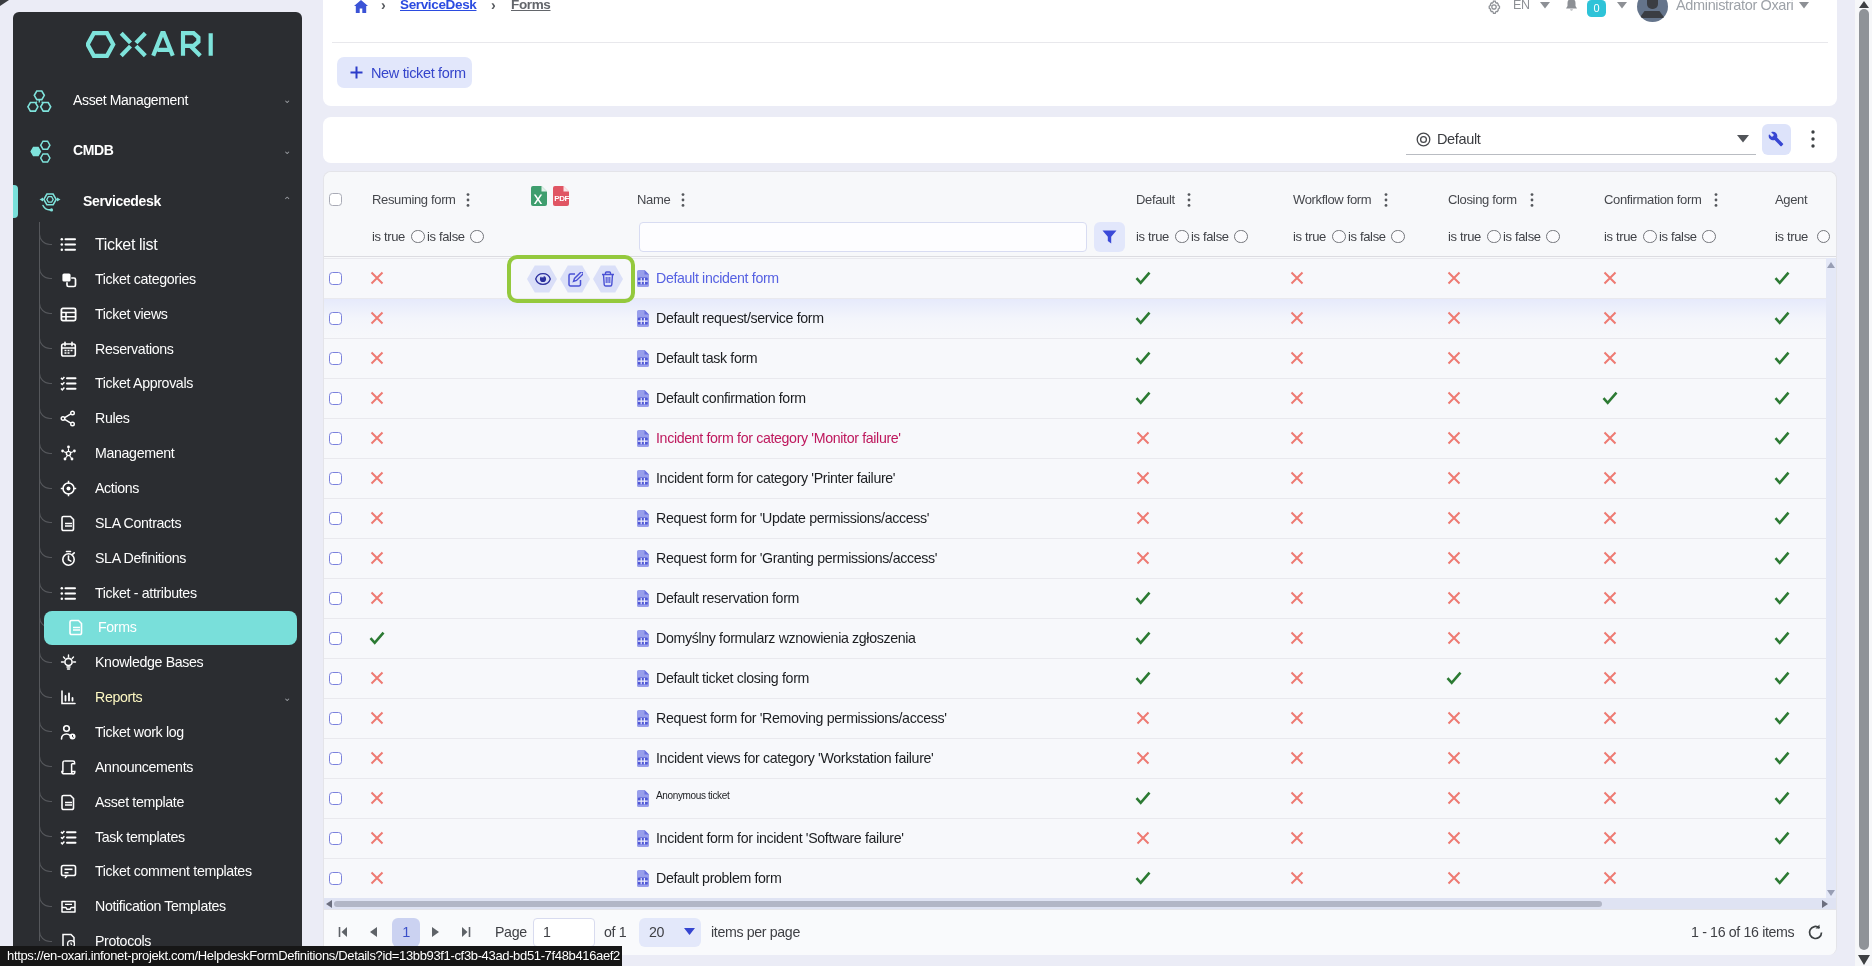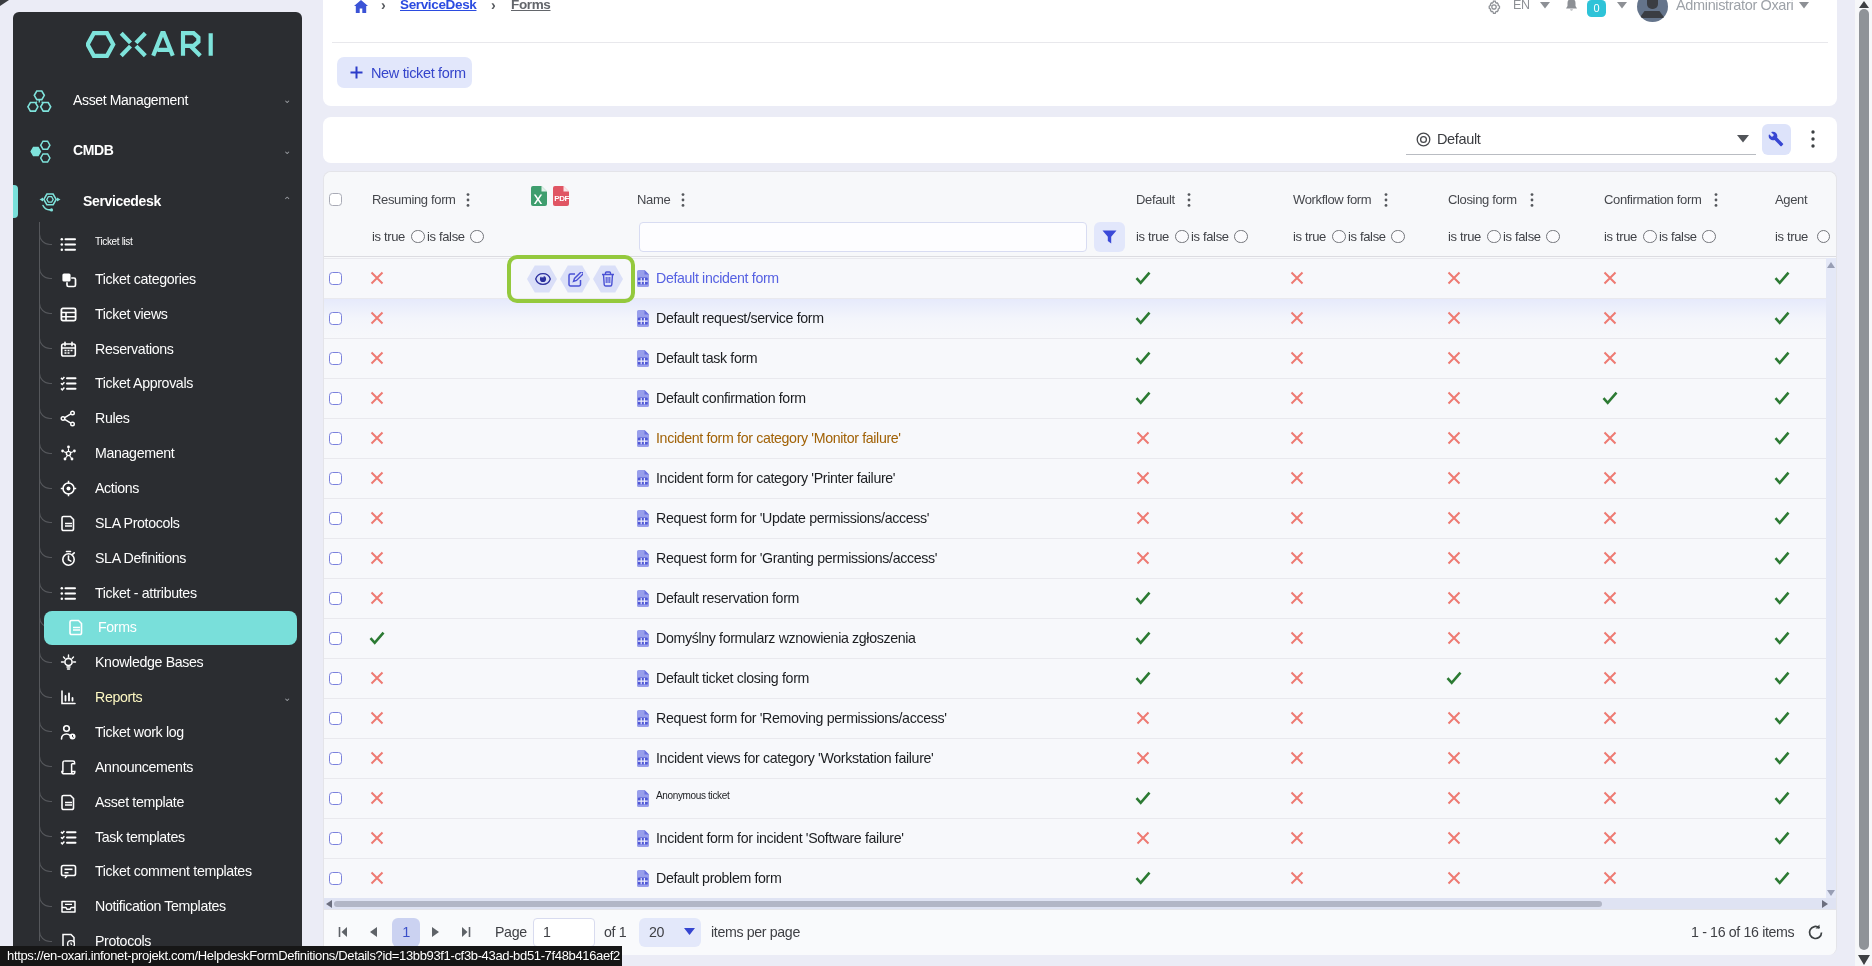--- a/index.html
+++ b/index.html
@@ -48,21 +48,21 @@
     </svg>
     <div class="abs" style="left:270px;top:183.0px;color:#9a9da2;font-size:10px">⌃</div>
     <div class="abs" style="left:26px;top:210px;width:1px;height:719px;background:#55575b"></div>
     <div class="abs" style="left:26px;top:219.5px;width:13px;height:13px;border-left:1px solid #55575b;border-bottom:1px solid #55575b;border-bottom-left-radius:11px"></div>
     <div class="abs" style="left:47px;top:224.0px"><svg width="17" height="17" viewBox="0 0 17 17">
         <path d="M5.5 3.2h9.5M5.5 8.5h9.5M5.5 13.8h9.5" stroke="#ffffff" stroke-width="2" stroke-linecap="round"></path>
         <circle cx="1.8" cy="3.2" r="1.25" fill="#ffffff"></circle>
         <circle cx="1.8" cy="8.5" r="1.25" fill="#ffffff"></circle>
         <circle cx="1.8" cy="13.8" r="1.25" fill="#ffffff"></circle>
       </svg></div>
-    <div class="abs" style="left:82px;top:224.0px;font-size:10px;color:#fdfdfd">Ticket list</div>
+    <div class="abs" style="left:82px;top:224.0px;font-size:16px;color:#fdfdfd">Ticket list</div>
     <div class="abs" style="left:26px;top:254.4px;width:13px;height:13px;border-left:1px solid #55575b;border-bottom:1px solid #55575b;border-bottom-left-radius:11px"></div>
     <div class="abs" style="left:47px;top:258.9px"><svg width="17" height="17" viewBox="0 0 17 17">
         <rect x="7" y="7" width="8.5" height="8.5" rx="1.5" fill="none" stroke="#ffffff" stroke-width="1.7"></rect>
         <rect x="1.2" y="1.2" width="10" height="10" rx="2" fill="#2b2d31"></rect>
         <rect x="2.4" y="2.4" width="8.2" height="8.2" rx="1.6" fill="#ffffff"></rect>
       </svg></div>
     <div class="abs" style="left:82px;top:258.9px;font-size:14.2px;color:#fdfdfd">Ticket categories</div>
     <div class="abs" style="left:26px;top:289.2px;width:13px;height:13px;border-left:1px solid #55575b;border-bottom:1px solid #55575b;border-bottom-left-radius:11px"></div>
     <div class="abs" style="left:47px;top:293.7px"><svg width="17" height="17" viewBox="0 0 17 17">
         <rect x="1.4" y="2.4" width="14.2" height="12.2" rx="1.5" fill="none" stroke="#ffffff" stroke-width="1.8"></rect>
@@ -106,21 +106,21 @@
         <circle cx="8.5" cy="8.5" r="5.5" fill="none" stroke="#ffffff" stroke-width="1.5"></circle>
         <circle cx="8.5" cy="8.5" r="2" fill="#ffffff"></circle>
         <path d="M8.5 0.8v3M8.5 13.2v3M0.8 8.5h3M13.2 8.5h3" stroke="#ffffff" stroke-width="1.5"></path>
       </svg></div>
     <div class="abs" style="left:82px;top:468.0px;font-size:14.2px;color:#fdfdfd">Actions</div>
     <div class="abs" style="left:26px;top:498.3px;width:13px;height:13px;border-left:1px solid #55575b;border-bottom:1px solid #55575b;border-bottom-left-radius:11px"></div>
     <div class="abs" style="left:47px;top:502.8px"><svg width="17" height="17" viewBox="0 0 17 17">
         <path d="M3.5 1.5h7l3 3V14a1.5 1.5 0 0 1-1.5 1.5H3.5A1.5 1.5 0 0 1 2 14V3a1.5 1.5 0 0 1 1.5-1.5z" fill="none" stroke="#ffffff" stroke-width="1.6"></path>
         <path d="M5 8.5h7M5 11h7" stroke="#ffffff" stroke-width="1.3"></path>
       </svg></div>
-    <div class="abs" style="left:82px;top:502.8px;font-size:14.2px;color:#fdfdfd">SLA Protocols</div>
+    <div class="abs" style="left:82px;top:502.8px;font-size:14.2px;color:#fdfdfd">SLA Contracts</div>
     <div class="abs" style="left:26px;top:533.2px;width:13px;height:13px;border-left:1px solid #55575b;border-bottom:1px solid #55575b;border-bottom-left-radius:11px"></div>
     <div class="abs" style="left:47px;top:537.7px"><svg width="17" height="17" viewBox="0 0 17 17">
         <circle cx="8.5" cy="9.5" r="5.7" fill="none" stroke="#ffffff" stroke-width="1.6"></circle>
         <path d="M8.5 6v3.7l2.4 1.4M6.5 1.5h4M12.8 4.2l1.4-1.3" stroke="#ffffff" stroke-width="1.6" stroke-linecap="round"></path>
       </svg></div>
     <div class="abs" style="left:82px;top:537.7px;font-size:14.2px;color:#fdfdfd">SLA Definitions</div>
     <div class="abs" style="left:26px;top:568.0px;width:13px;height:13px;border-left:1px solid #55575b;border-bottom:1px solid #55575b;border-bottom-left-radius:11px"></div>
     <div class="abs" style="left:47px;top:572.5px"><svg width="17" height="17" viewBox="0 0 17 17">
         <path d="M5.5 3.2h9.5M5.5 8.5h9.5M5.5 13.8h9.5" stroke="#ffffff" stroke-width="2" stroke-linecap="round"></path>
         <circle cx="1.8" cy="3.2" r="1.25" fill="#ffffff"></circle>
@@ -453,21 +453,21 @@
     <path d="M1.5 1.5l11 11M12.5 1.5l-11 11" stroke="#ee7a72" stroke-width="2"></path>
   </svg>
 <svg style="position:absolute;left:637.0px;top:429.5px" width="12" height="17" viewBox="0 0 12 17">
     <path d="M1.6 0h5.9L12 4.5V15.4A1.6 1.6 0 0 1 10.4 17H1.6A1.6 1.6 0 0 1 0 15.4V1.6A1.6 1.6 0 0 1 1.6 0z" fill="#989eeb"></path>
     <path d="M7.5 0L12 4.5H7.5z" fill="#6b72e0"></path>
     <rect x="0.9" y="7.6" width="9.8" height="7" rx="0.9" fill="#4f57d6"></rect>
     <g stroke="#f2f3fd" stroke-width="1.1" fill="none">
       <path d="M0.9 11.1h9.8M4.2 8v6.2M7.4 8v6.2"></path>
     </g>
   </svg>
-<div class="abs" style="left:656px;top:429.5px;font-size:14.2px;color:#a16207">Incident form for category 'Monitor failure'</div>
+<div class="abs" style="left:656px;top:429.5px;font-size:14.2px;color:#be185d">Incident form for category 'Monitor failure'</div>
 <svg style="position:absolute;left:1136.0px;top:431.0px" width="14" height="14" viewBox="0 0 14 14">
     <path d="M1.5 1.5l11 11M12.5 1.5l-11 11" stroke="#ee7a72" stroke-width="2"></path>
   </svg>
 <svg style="position:absolute;left:1290.0px;top:431.0px" width="14" height="14" viewBox="0 0 14 14">
     <path d="M1.5 1.5l11 11M12.5 1.5l-11 11" stroke="#ee7a72" stroke-width="2"></path>
   </svg>
 <svg style="position:absolute;left:1447.0px;top:431.0px" width="14" height="14" viewBox="0 0 14 14">
     <path d="M1.5 1.5l11 11M12.5 1.5l-11 11" stroke="#ee7a72" stroke-width="2"></path>
   </svg>
 <svg style="position:absolute;left:1603.0px;top:431.0px" width="14" height="14" viewBox="0 0 14 14">

